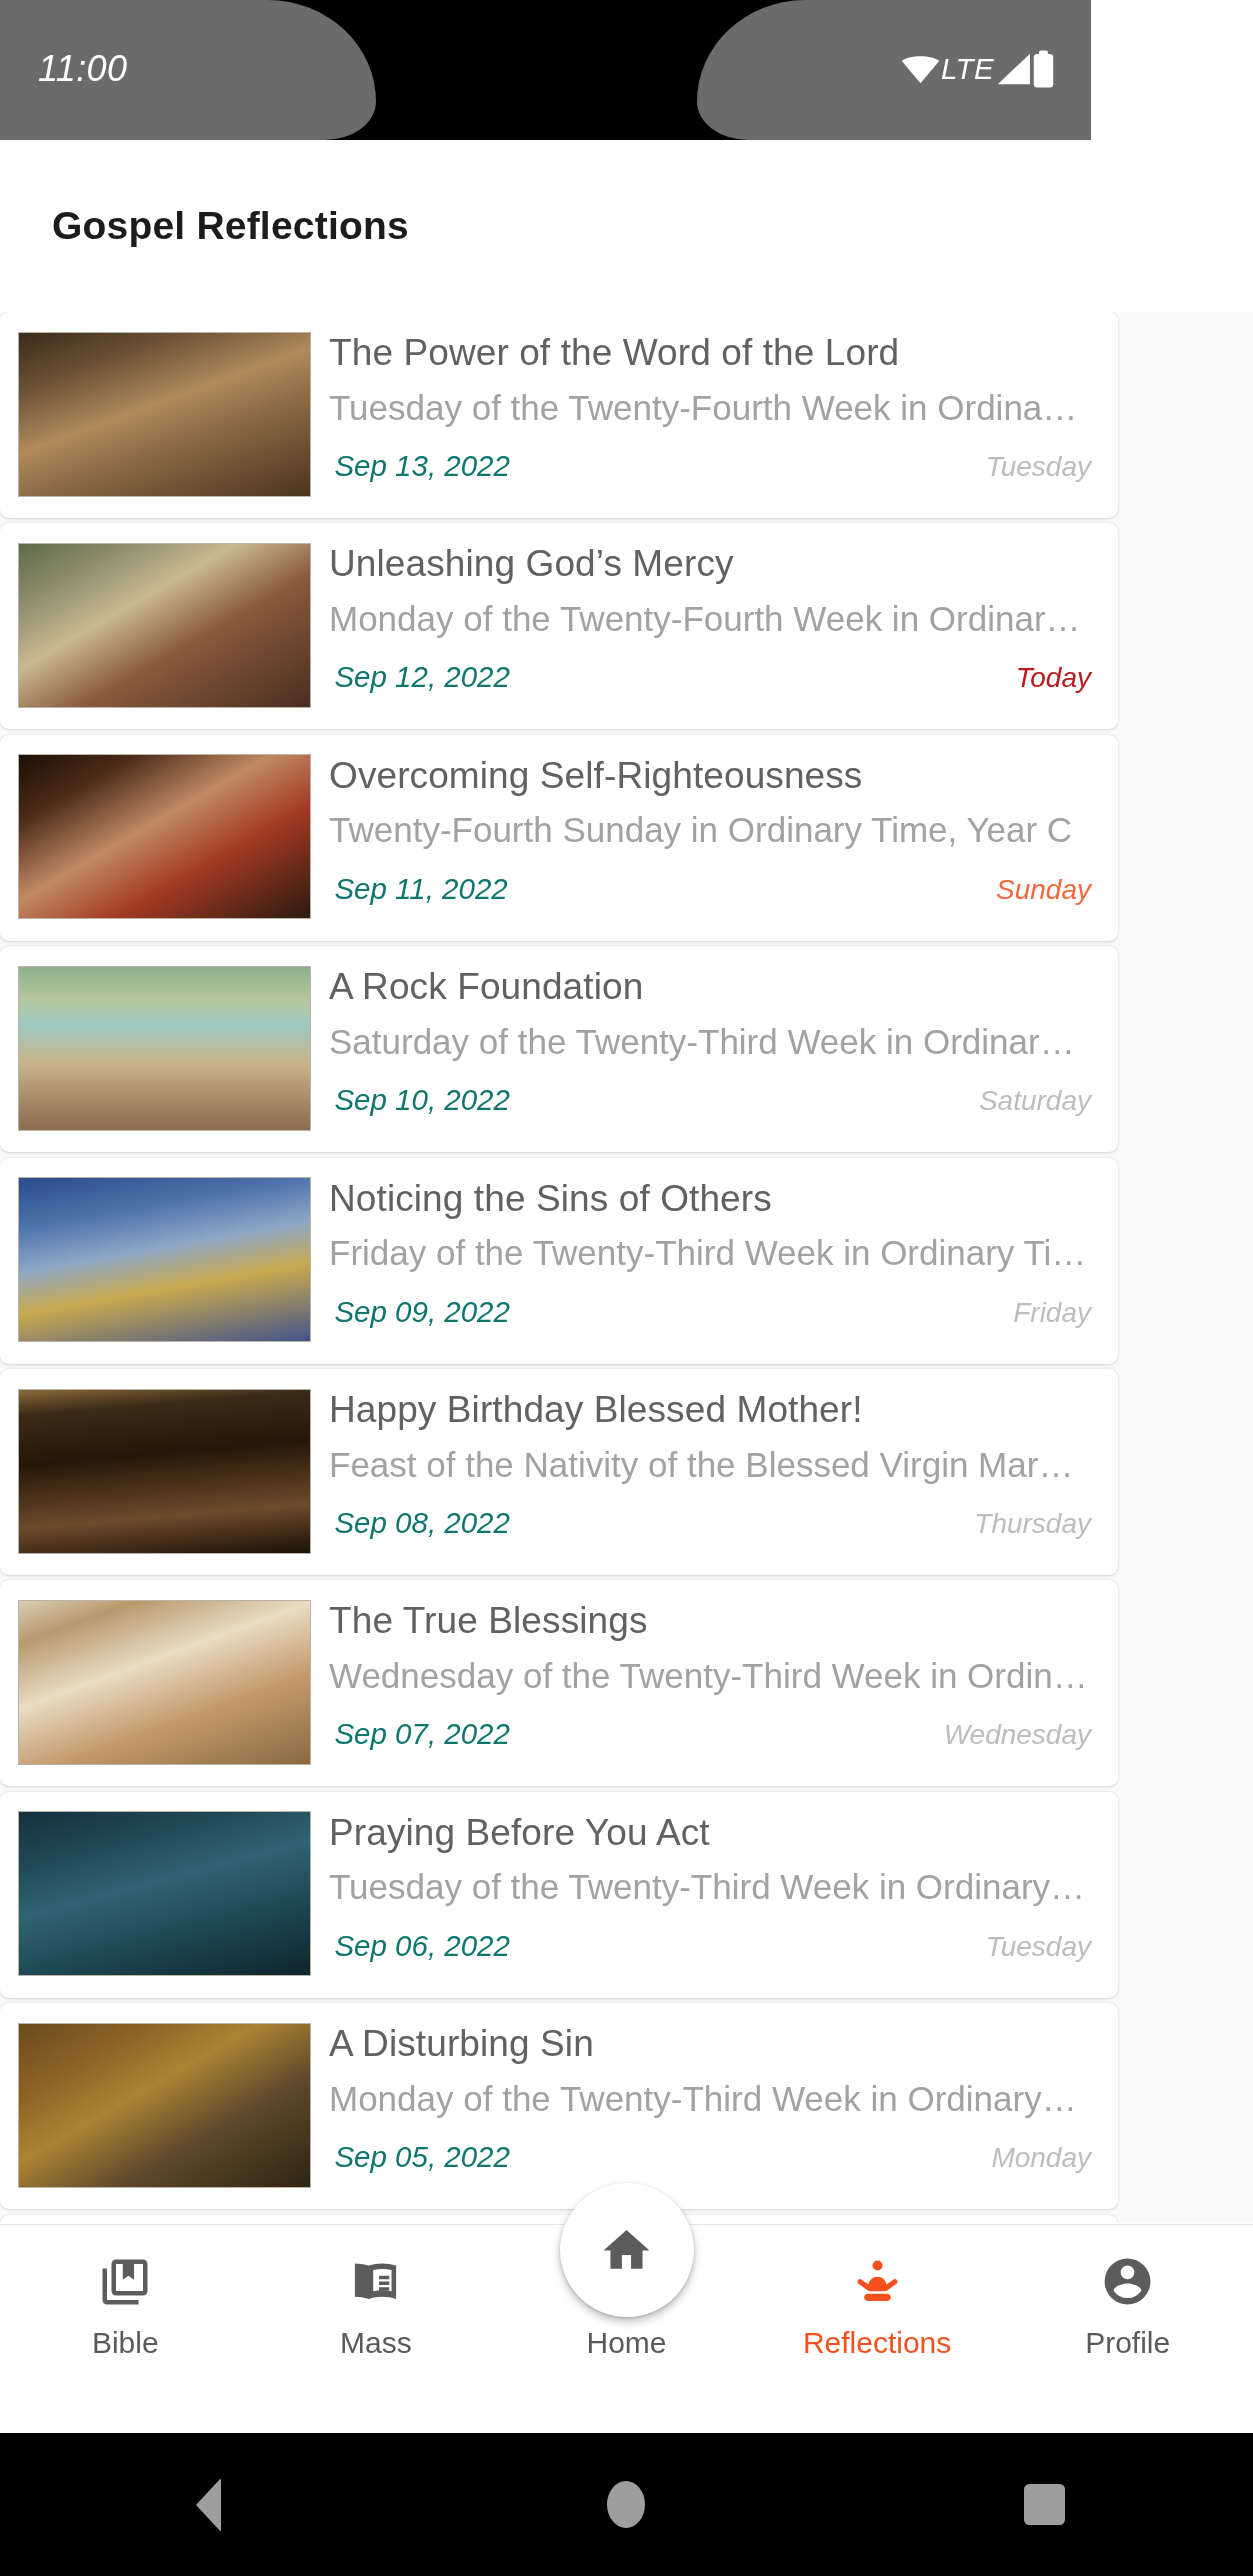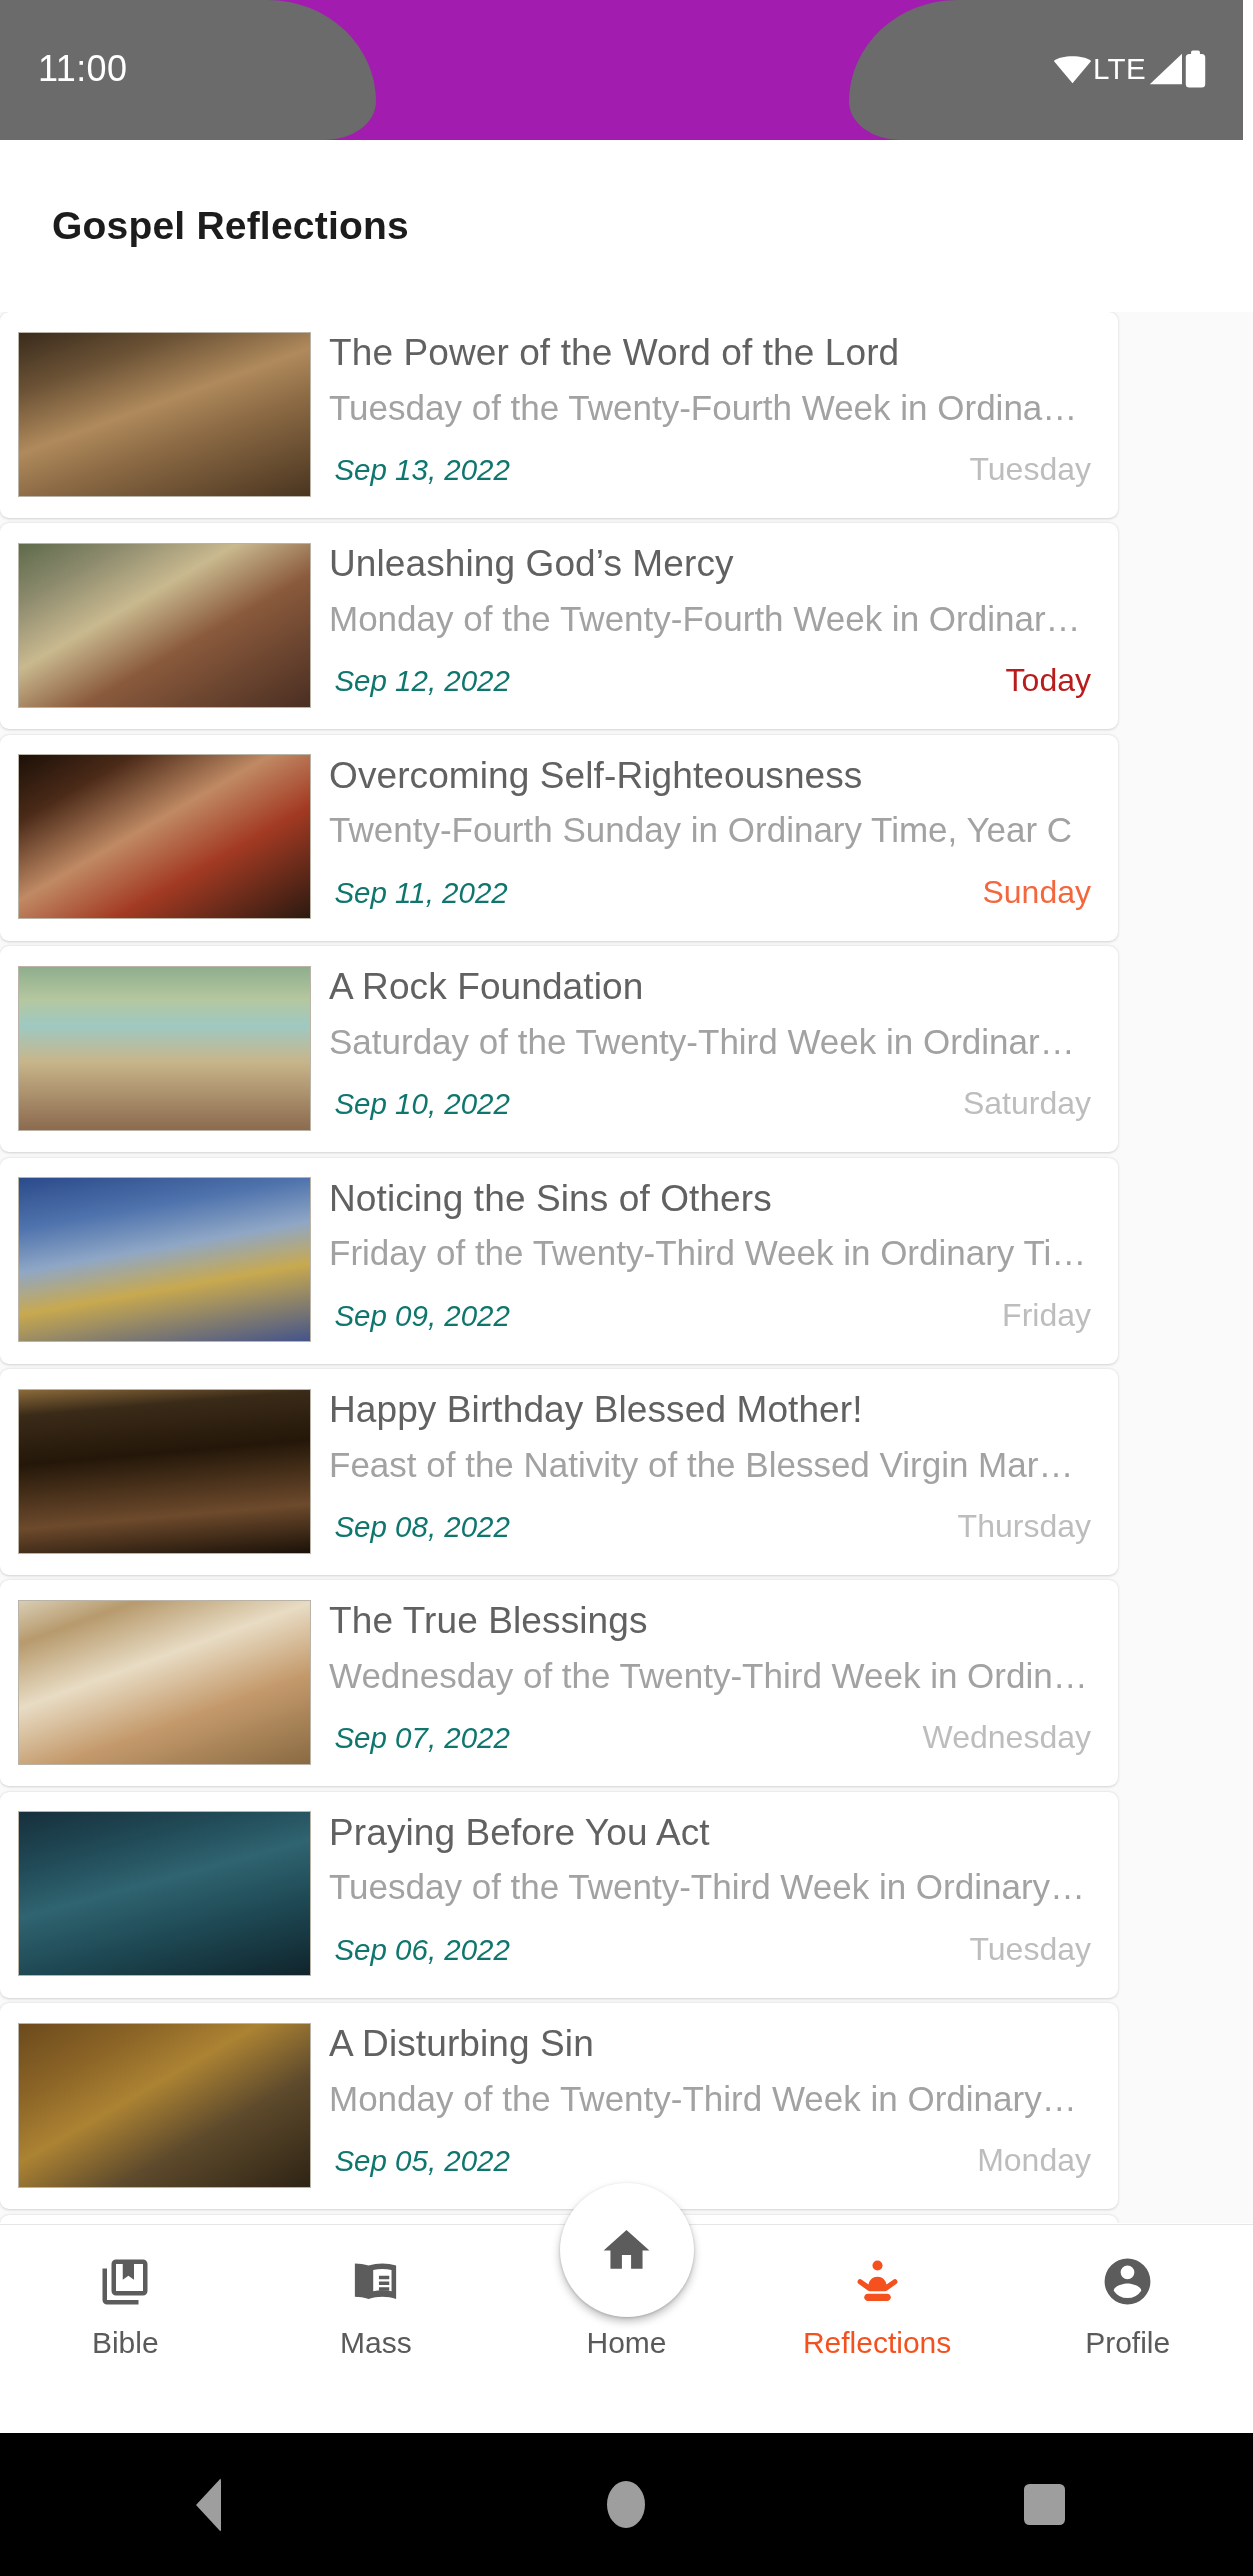--- a/index.html
+++ b/index.html
@@ -17,24 +17,25 @@
     width: 1253px;
     height: 2576px;
     background: #ffffff;
     overflow: hidden;
   }
 
   
   #status-bar {
     position: absolute;
     top: 0; left: 0;
-    width: 1243px;
+    width: 1091px;
     height: 140px;
-    background: #a21caf;
+    background: #000000;
     z-index: 50;
+    font-style: italic;
   }
   .notch-pill {
     position: absolute;
     top: 0;
     height: 140px;
     background: #6b6b6b;
   }
   .notch-left {
     left: 0;
     width: 376px;
@@ -158,21 +159,22 @@
     justify-content: space-between;
     align-items: baseline;
   }
   .card-date {
     font-size: 29.5px;
     font-style: italic;
     color: #0f766e;
     padding-left: 5.4px;
   }
   .card-day {
-    font-size: 32px;
+    font-size: 28px;
+    font-style: italic;
     color: #bdbdbd;
     margin-top: 12px;
   }
   .card-day.today  { color: #b91c1c; }
   .card-day.sunday { color: #F4673C; }
 
   
   #bottom-nav {
     position: absolute;
     left: 0;

